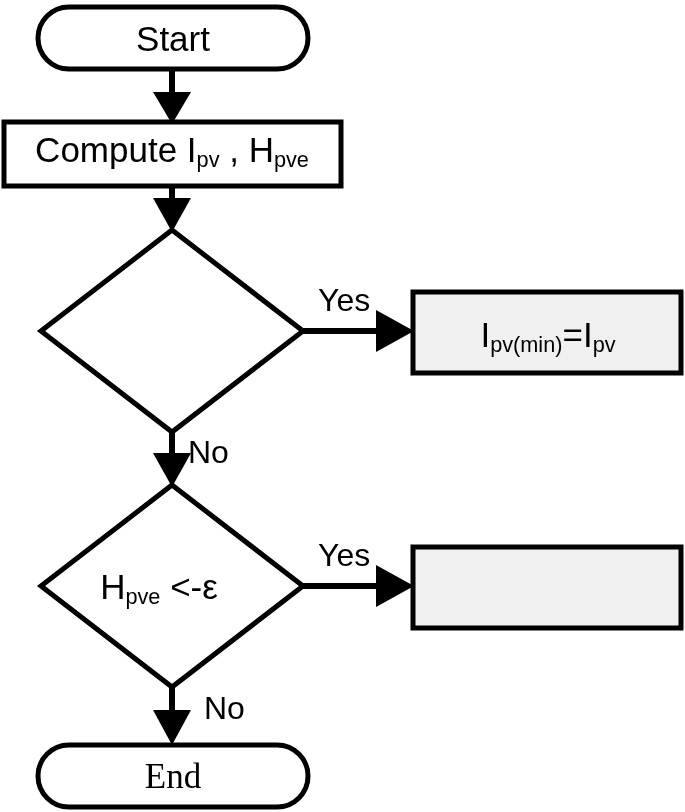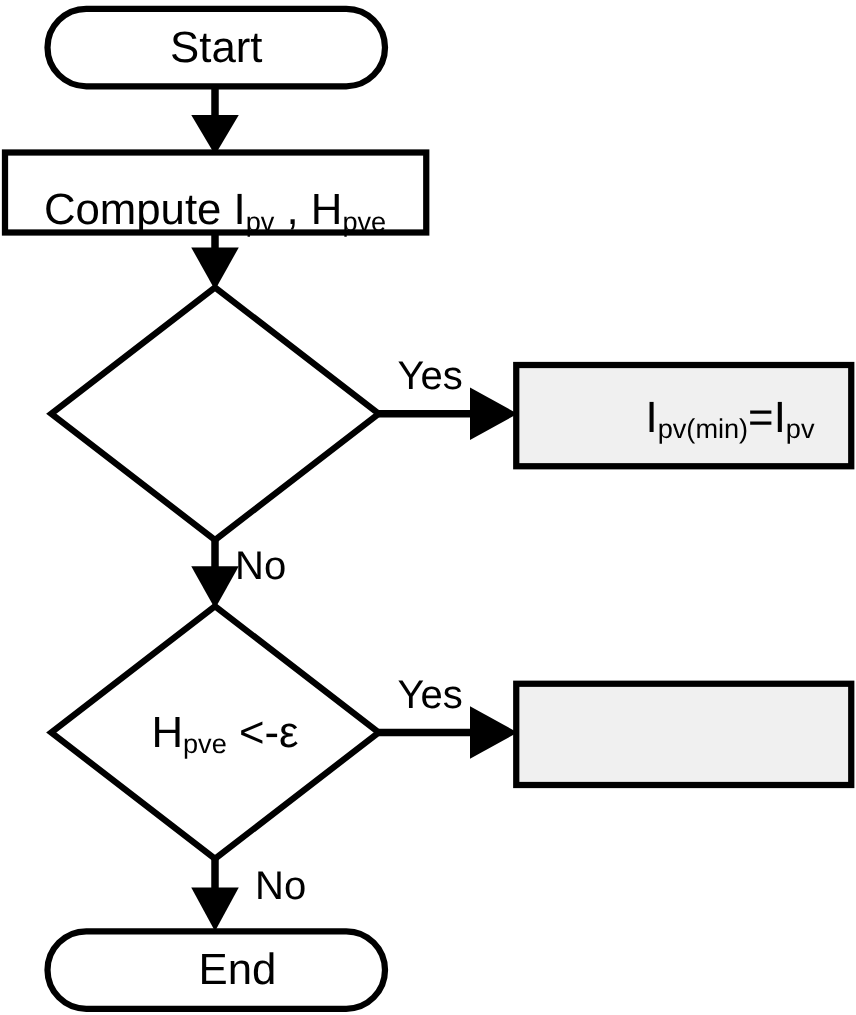--- a/index.html
+++ b/index.html
@@ -109,29 +109,29 @@
     <line class="connector" x1="303" y1="586" x2="378" y2="586"></line>
     <polygon class="arrowhead" points="414,586 376,565 376,607"></polygon>
 
     <line class="connector" x1="172" y1="687" x2="172" y2="718"></line>
     <polygon class="arrowhead" points="172,745 153,710 191,710"></polygon>
 
   </svg>
 
   <div class="lbl lbl-center node-text" style="left:173px; top:38px;">Start</div>
 
-  <div class="lbl lbl-center node-text" style="left:172px; top:168px;"><span>Compute I</span><sub>pv</sub><span> , H</span><sub>pve</sub></div>
+  <div class="lbl lbl-center node-text" style="left:172px; top:149px;"><span>Compute I</span><sub>pv</sub><span> , H</span><sub>pve</sub></div>
 
 
-  <div class="lbl lbl-center node-text" style="left:180px; top:586px;"><span>H</span><sub>pve</sub><span> &lt;-</span><span>ε</span></div>
+  <div class="lbl lbl-center node-text" style="left:159px; top:586px;"><span>H</span><sub>pve</sub><span> &lt;-</span><span>ε</span></div>
 
-  <div class="lbl lbl-center node-text" style="left:548px; top:334px;margin-left:36px;"><span>I</span><sub>pv(min)</sub><span>=I</span><sub>pv</sub></div>
+  <div class="lbl lbl-center node-text" style="left:548px; top:334px;"><span>I</span><sub>pv(min)</sub><span>=I</span><sub>pv</sub></div>
 
 
-  <div class="lbl lbl-center node-text" style="left:190px; top:776px;">End</div>
+  <div class="lbl lbl-center node-text" style="left:173px; top:776px;font-family:Liberation Serif, serif;">End</div>
 
   <div class="lbl edge-label" style="left:318px; top:284px;">Yes</div>
 
   <div class="lbl edge-label" style="left:188px; top:436px;">No</div>
 
   <div class="lbl edge-label" style="left:318px; top:539px;">Yes</div>
 
   <div class="lbl edge-label" style="left:204px; top:692px;">No</div>
 
 </div>

